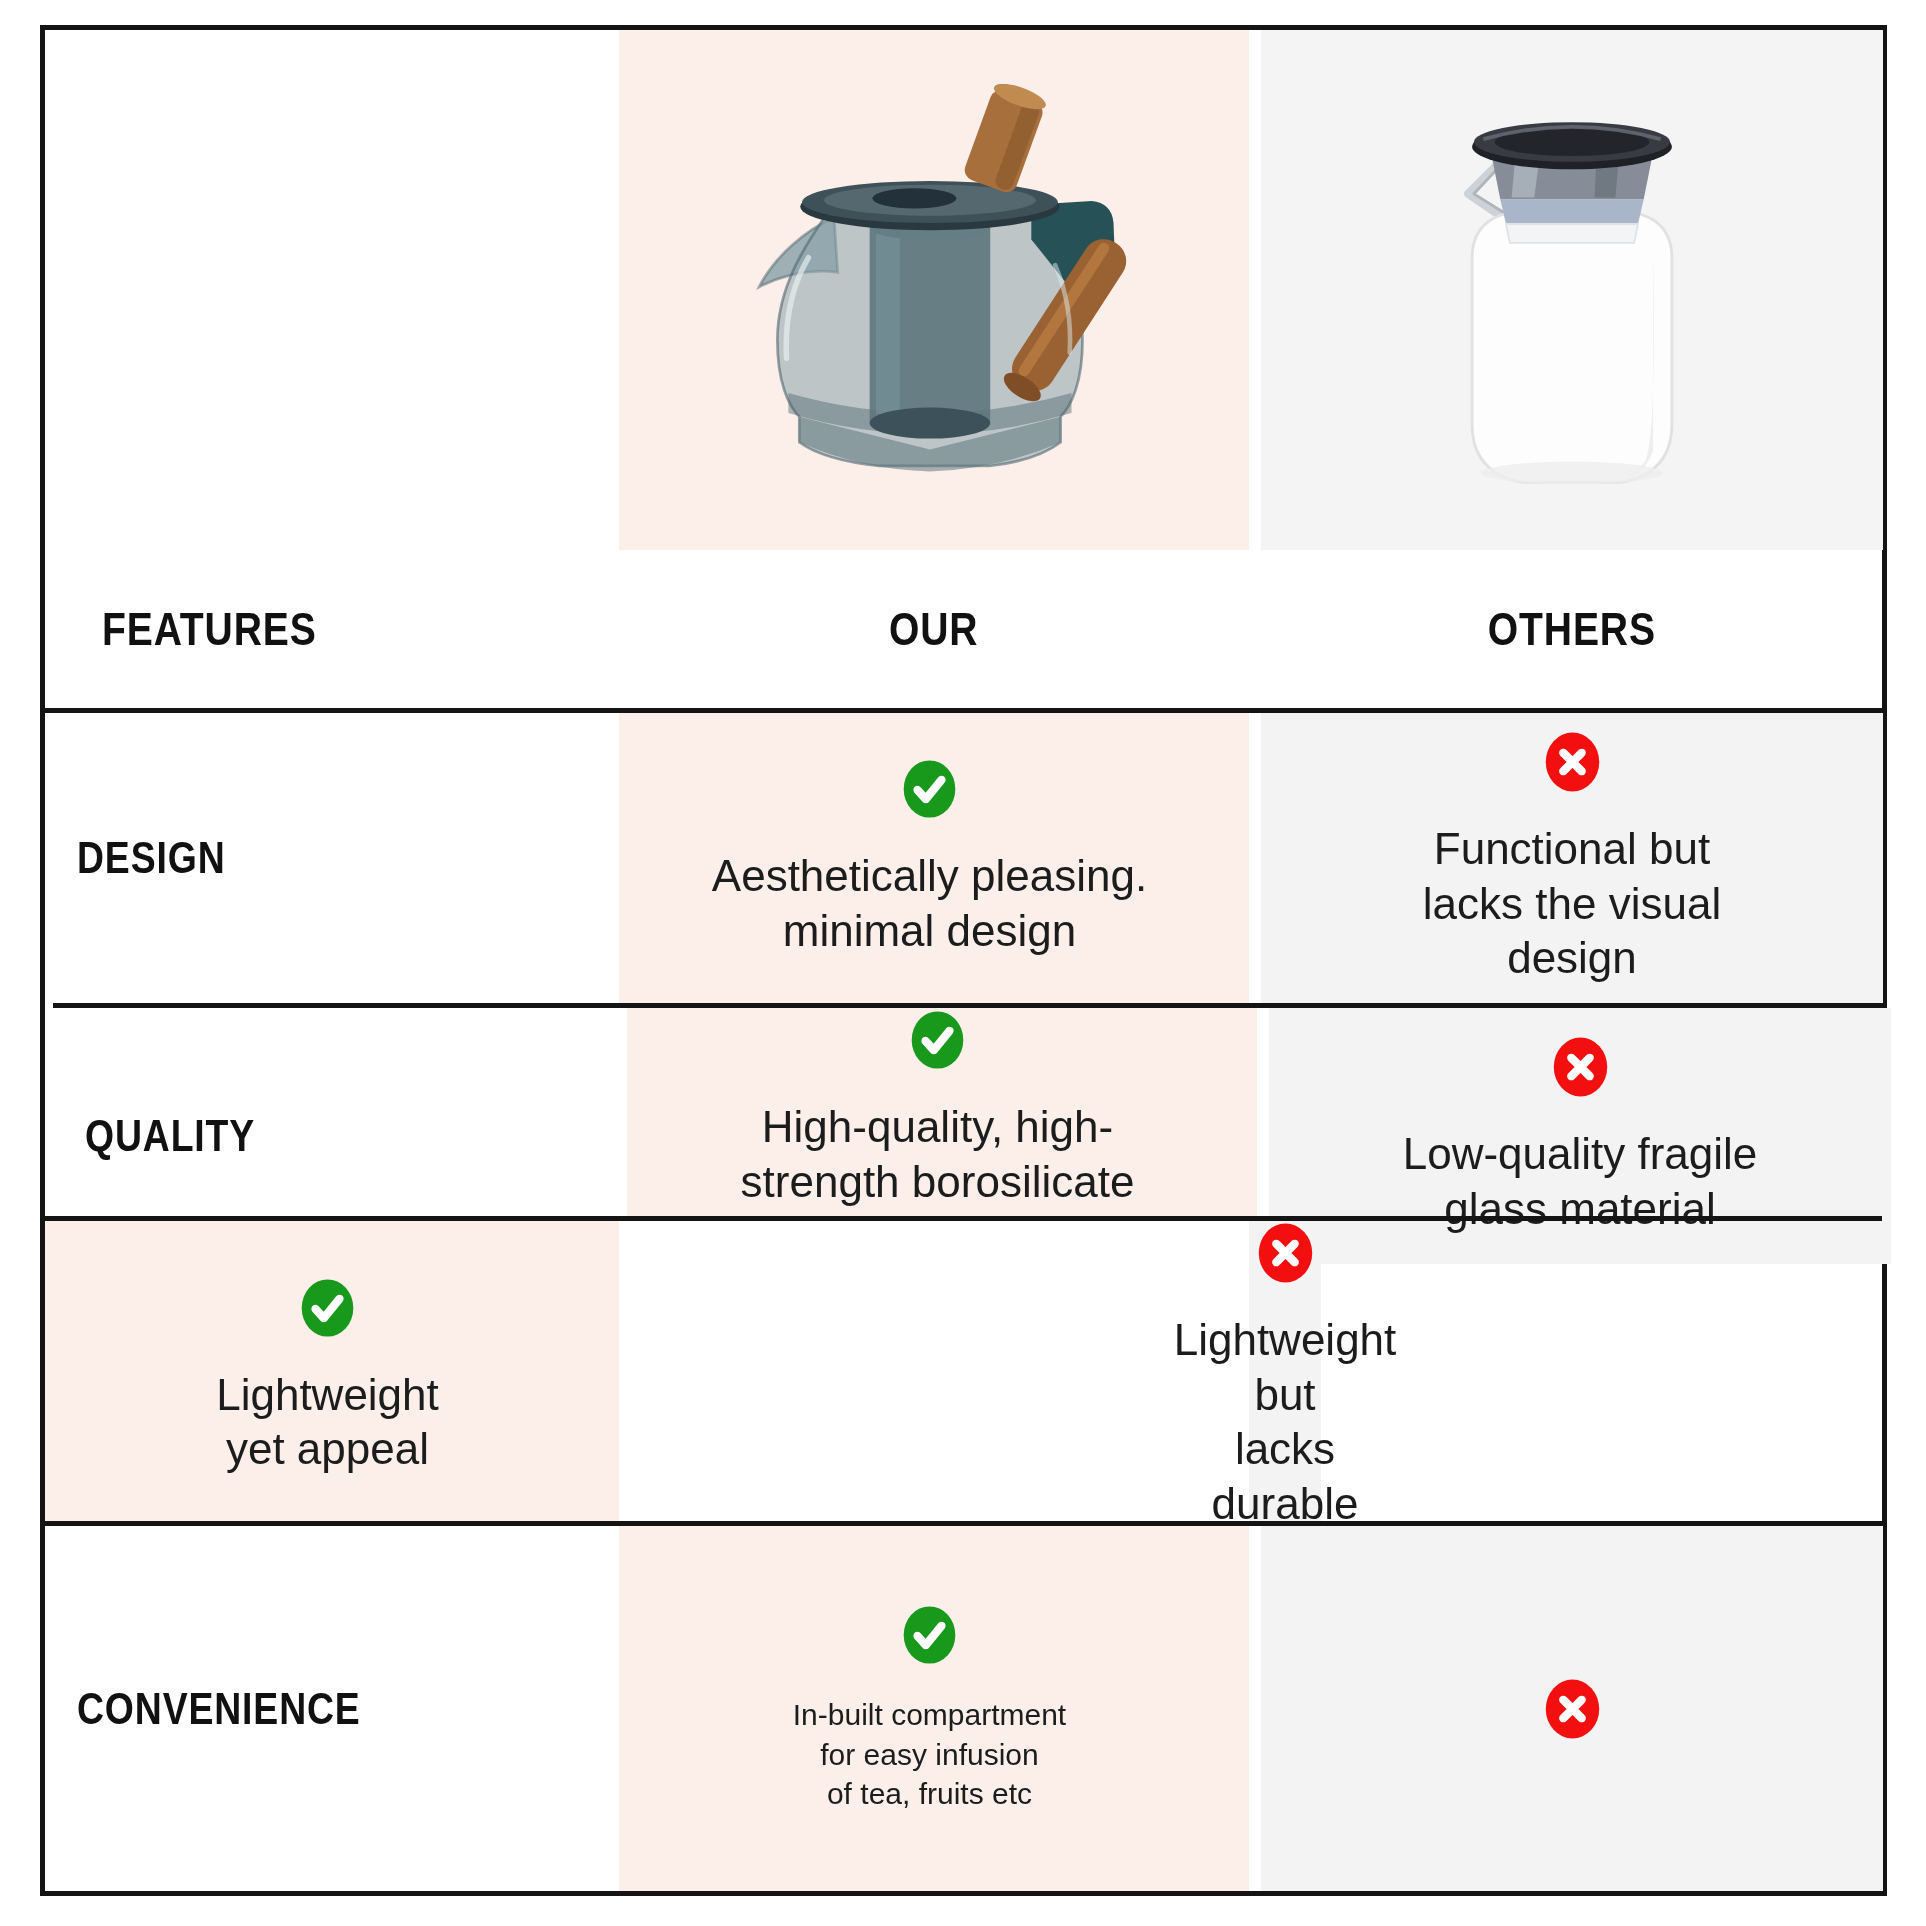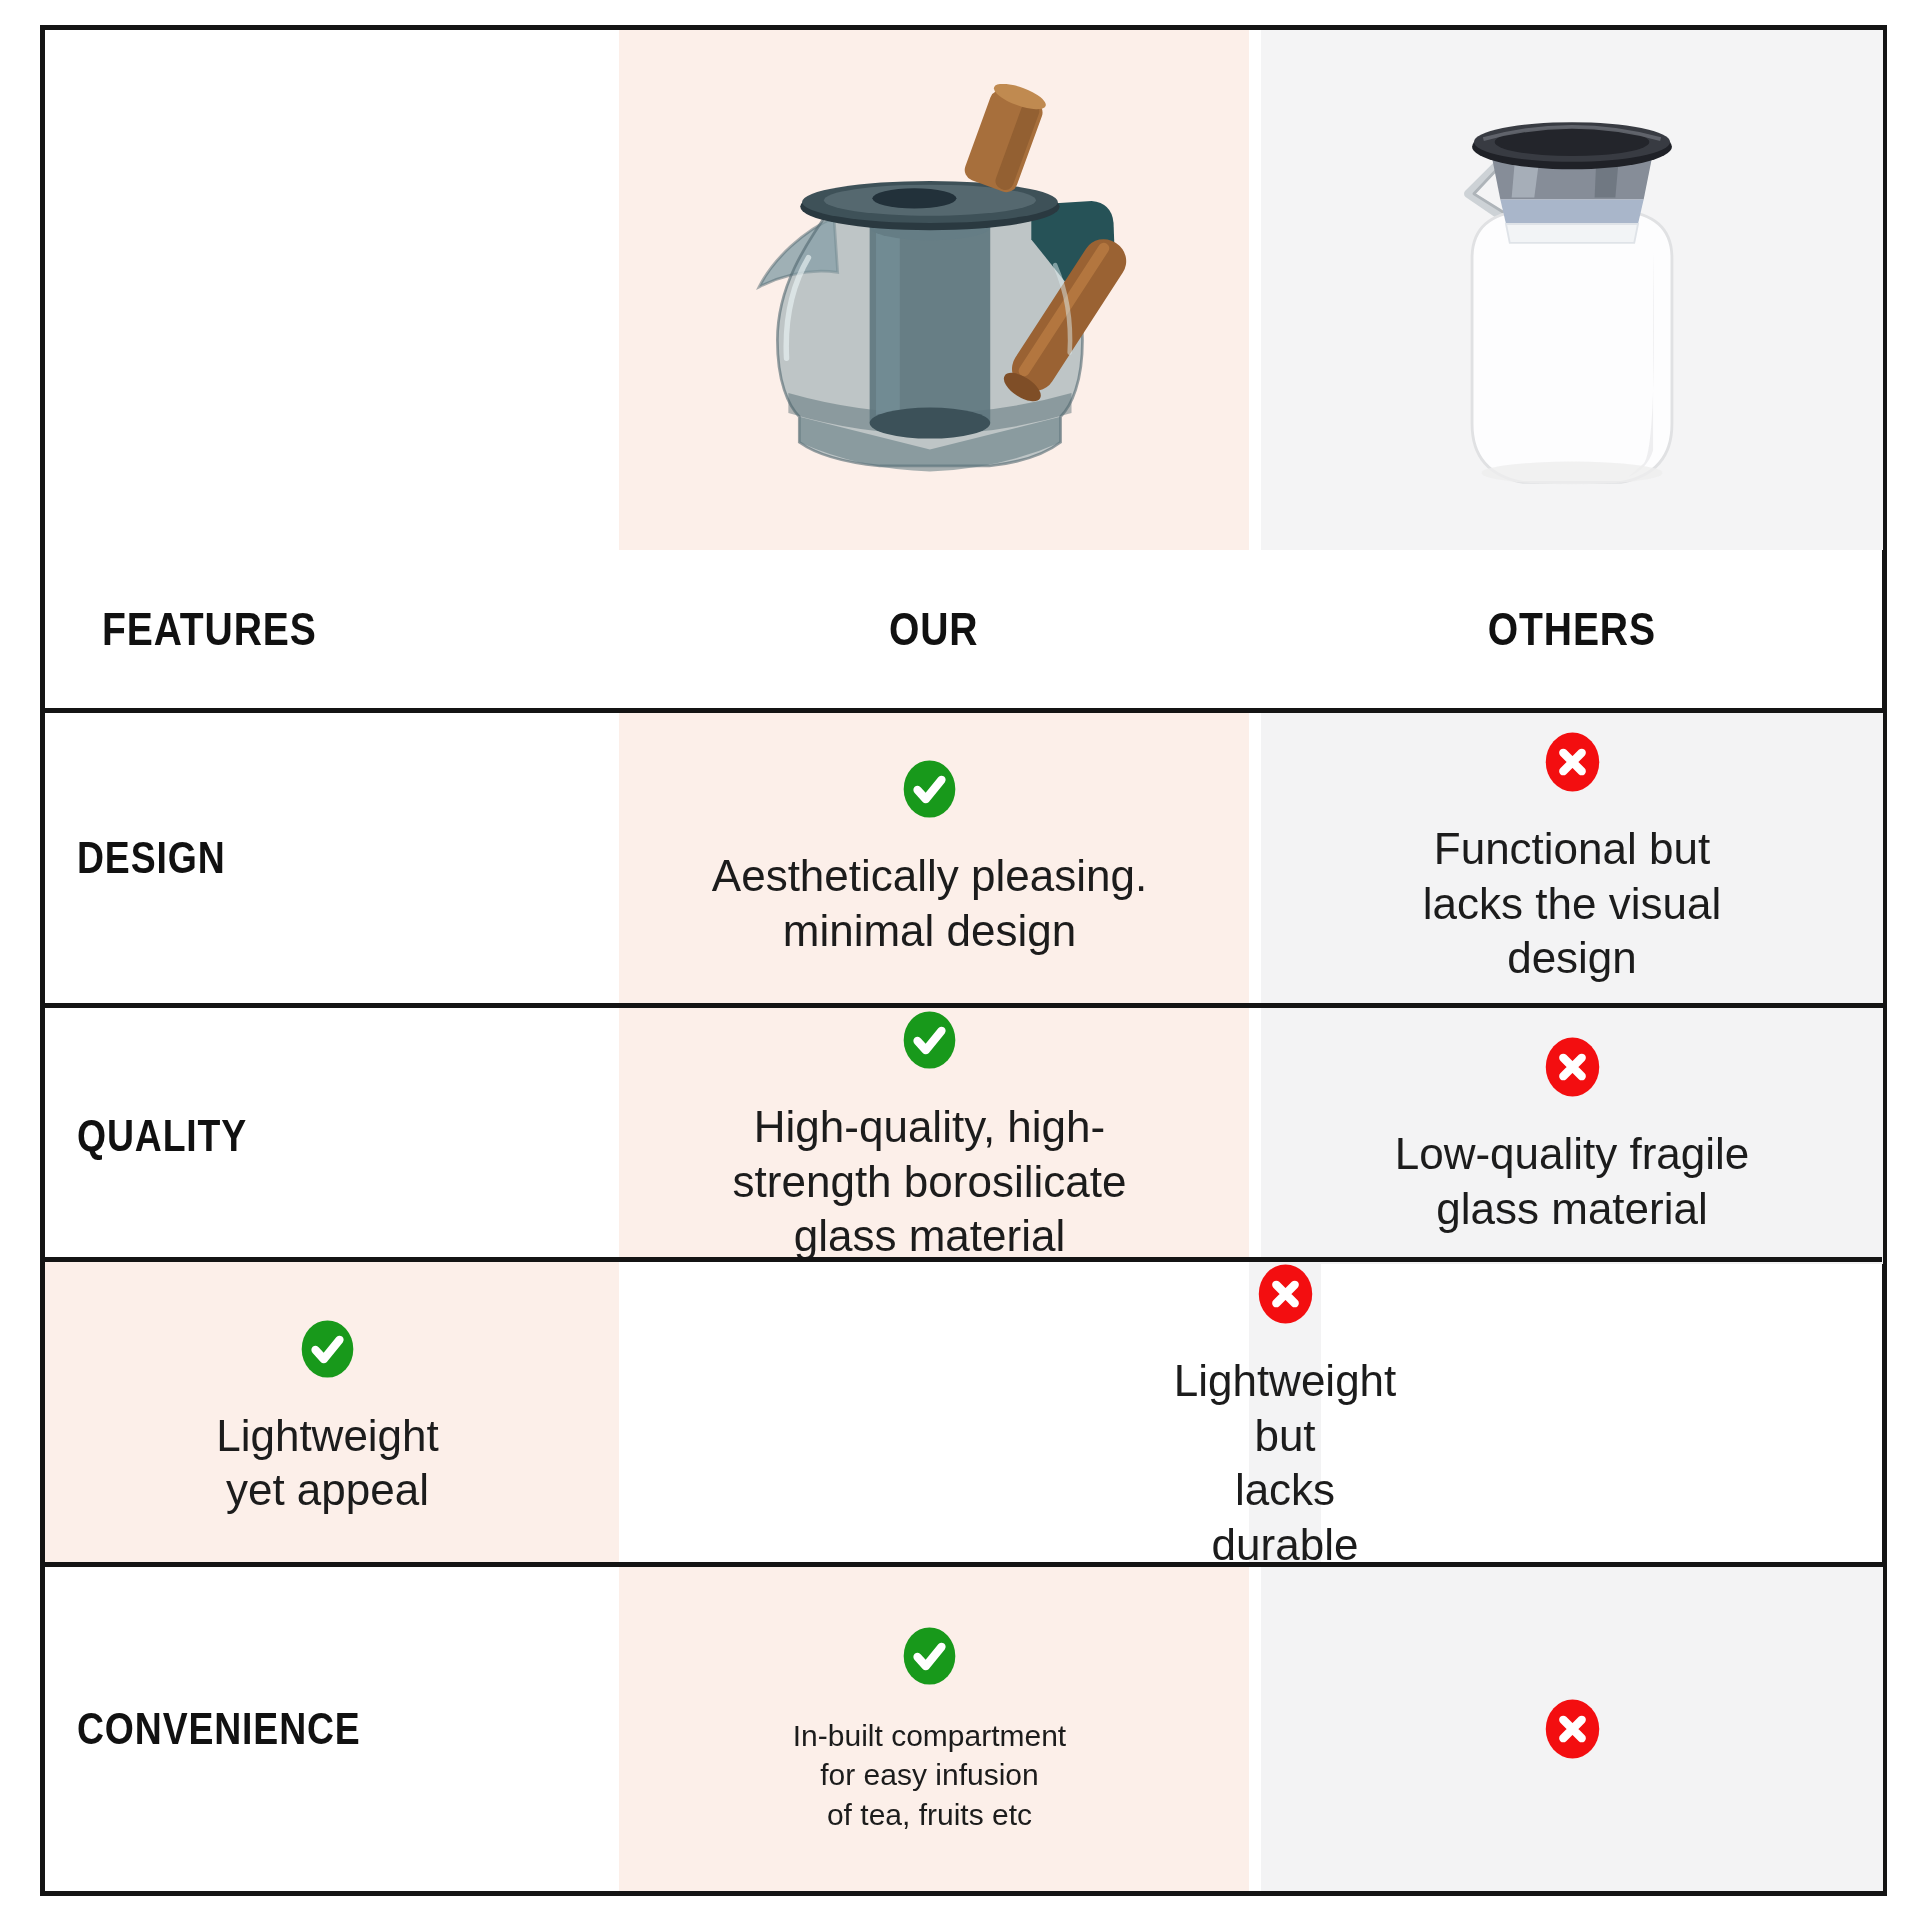--- a/index.html
+++ b/index.html
@@ -21,21 +21,21 @@
   .row-header { height:158px; background:#ffffff; }
   .hcell { display:flex; align-items:center; justify-content:center; }
   .hcell.left { justify-content:flex-start; padding-left:57px; }
   .htext { font-size:46px; font-weight:800; color:#111111; letter-spacing:1px;
            transform:scaleX(.85); transform-origin:center; white-space:nowrap; }
   .hcell.left .htext { transform-origin:left center; }
 
   
   .feature-row { border-top:5px solid #141414; }
   .feature-row.r1 { height:295px; }
-  .feature-row.r2 { height:254px; }
+  .feature-row.r2 { height:213px;margin-left:8px; }
   .feature-row.r3 { height:305px; }
   .feature-row.r4 { flex:1; }
 
   .fcell { display:flex; align-items:center; padding-left:32px; background:#ffffff; }
   .flabel { font-size:44px; font-weight:800; color:#111111; letter-spacing:1px;
             transform:scaleX(.85); transform-origin:left center; white-space:nowrap; }
 
   .vcell { display:flex; flex-direction:column; align-items:center; justify-content:center;
            gap:28px; text-align:center; padding:0 36px; }
   .vcell.our    { background:#fcefe9;padding-left:27px; }

